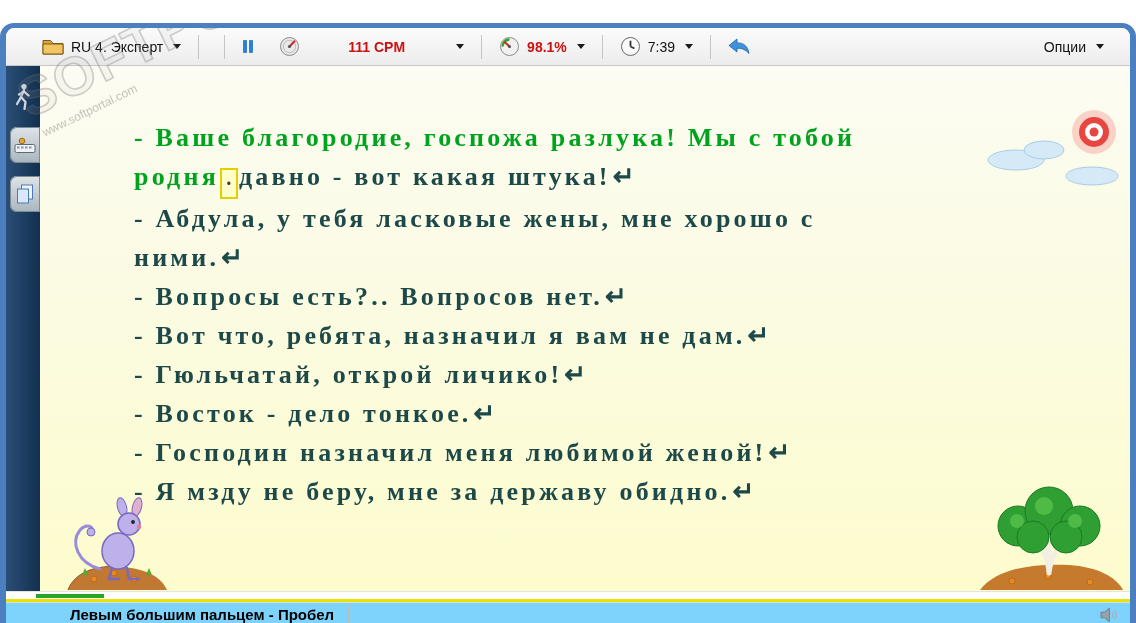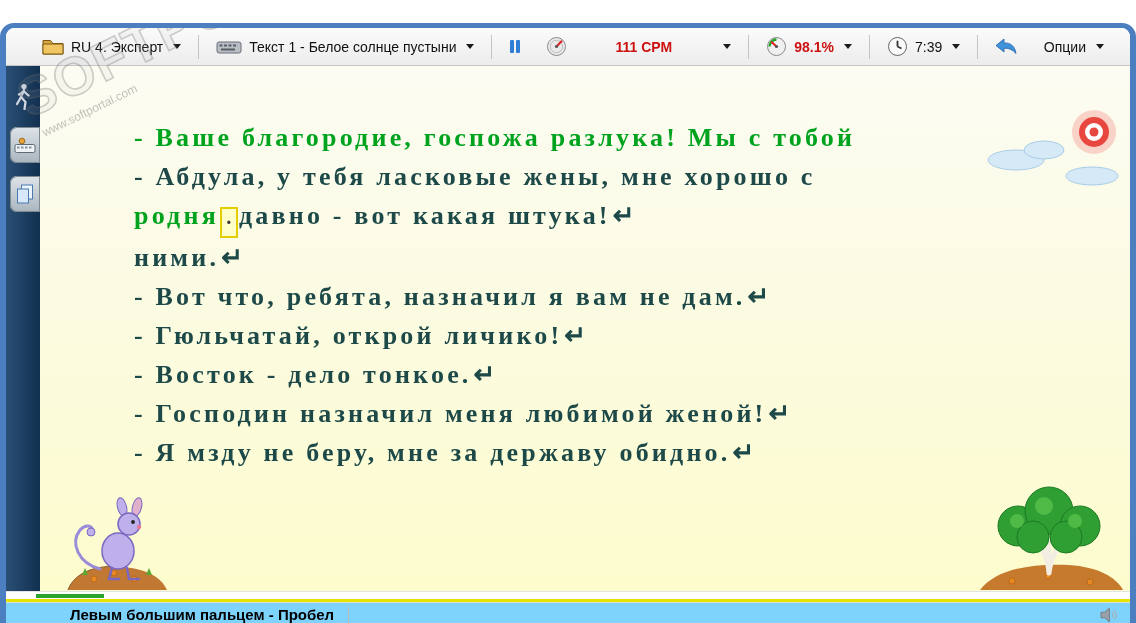--- a/index.html
+++ b/index.html
@@ -82,36 +82,20 @@
           <path d="M1 2.5 h7.5 l2.5 3 H21 V16 H1 Z" fill="#d9a441" stroke="#7a5a10"></path>
           <path d="M1 6 H21 V16 H1 Z" fill="#f2c563" stroke="#7a5a10"></path>
         </svg>
       </span>
       <span>RU 4. Эксперт</span>
       <span class="caret"></span>
     </div>
 
     <div class="sep"></div>
 
-    <div class="tb-item">
-      <span class="ico">
-        <svg width="26" height="17" viewBox="0 0 26 17">
-          <rect x="1" y="4" width="24" height="11" rx="2" fill="#b9bdc4" stroke="#6a6f78"></rect>
-          <g fill="#5a5f66">
-            <rect x="3.5" y="6.5" width="3" height="2"></rect>
-              <rect x="8" y="6.5" width="3" height="2"></rect>
-            <rect x="12.5" y="6.5" width="3" height="2"></rect>
-              <rect x="17" y="6.5" width="3" height="2"></rect>
-            <rect x="5" y="10.5" width="14" height="2"></rect>
-          </g>
-        </svg>
-      </span>
-      <span>Текст 1 - Белое солнце пустыни</span>
-      <span class="caret"></span>
-    </div>
 
     <div class="sep"></div>
 
     <div class="tb-item">
       <span class="ico">
         <svg width="12" height="15" viewBox="0 0 12 15">
           <rect x="1" y="1" width="4" height="13" rx="1" fill="#2f7fd6"></rect>
           <rect x="7" y="1" width="4" height="13" rx="1" fill="#2f7fd6"></rect>
         </svg>
       </span>
@@ -214,23 +198,24 @@
             <rect x="1.5" y="5" width="11" height="14" fill="#d9e8f8" stroke="#4a7ab0"></rect>
           </svg>
         </span>
       </div>
     </div>
 
     <div class="main">
 
       <div class="lines">
           <div class="tline"><span class="typed">- Ваше благородие, госпожа разлука! Мы с тобой</span></div>
+          <div class="tline"><span class="typed">родня</span><span class="cursor">·</span><span class="rest">давно - вот какая штука!</span><span class="ret">↵</span></div>
           <div class="tline"><span class="rest">- Абдула, у тебя ласковые жены, мне хорошо с</span></div>
-          <div class="tline"><span class="typed">родня</span><span class="cursor">·</span><span class="rest">давно - вот какая штука!</span><span class="ret">↵</span></div>
           <div class="tline"><span class="rest">ними.</span><span class="ret">↵</span></div>
+          <div class="tline"><span class="rest">- Вопросы есть?.. Вопросов нет.</span><span class="ret">↵</span></div>
           <div class="tline"><span class="rest">- Вот что, ребята, назначил я вам не дам.</span><span class="ret">↵</span></div>
           <div class="tline"><span class="rest">- Гюльчатай, открой личико!</span><span class="ret">↵</span></div>
           <div class="tline"><span class="rest">- Восток - дело тонкое.</span><span class="ret">↵</span></div>
           <div class="tline"><span class="rest">- Господин назначил меня любимой женой!</span><span class="ret">↵</span></div>
           <div class="tline"><span class="rest">- Я мзду не беру, мне за державу обидно.</span><span class="ret">↵</span></div>
         </div>
 
       <svg class="deco deco-sun" width="150" height="84" viewBox="0 0 150 84">
         <g fill="#d6e9f7" stroke="#a9cce8">
           <ellipse cx="36" cy="56" rx="28" ry="10"></ellipse>

